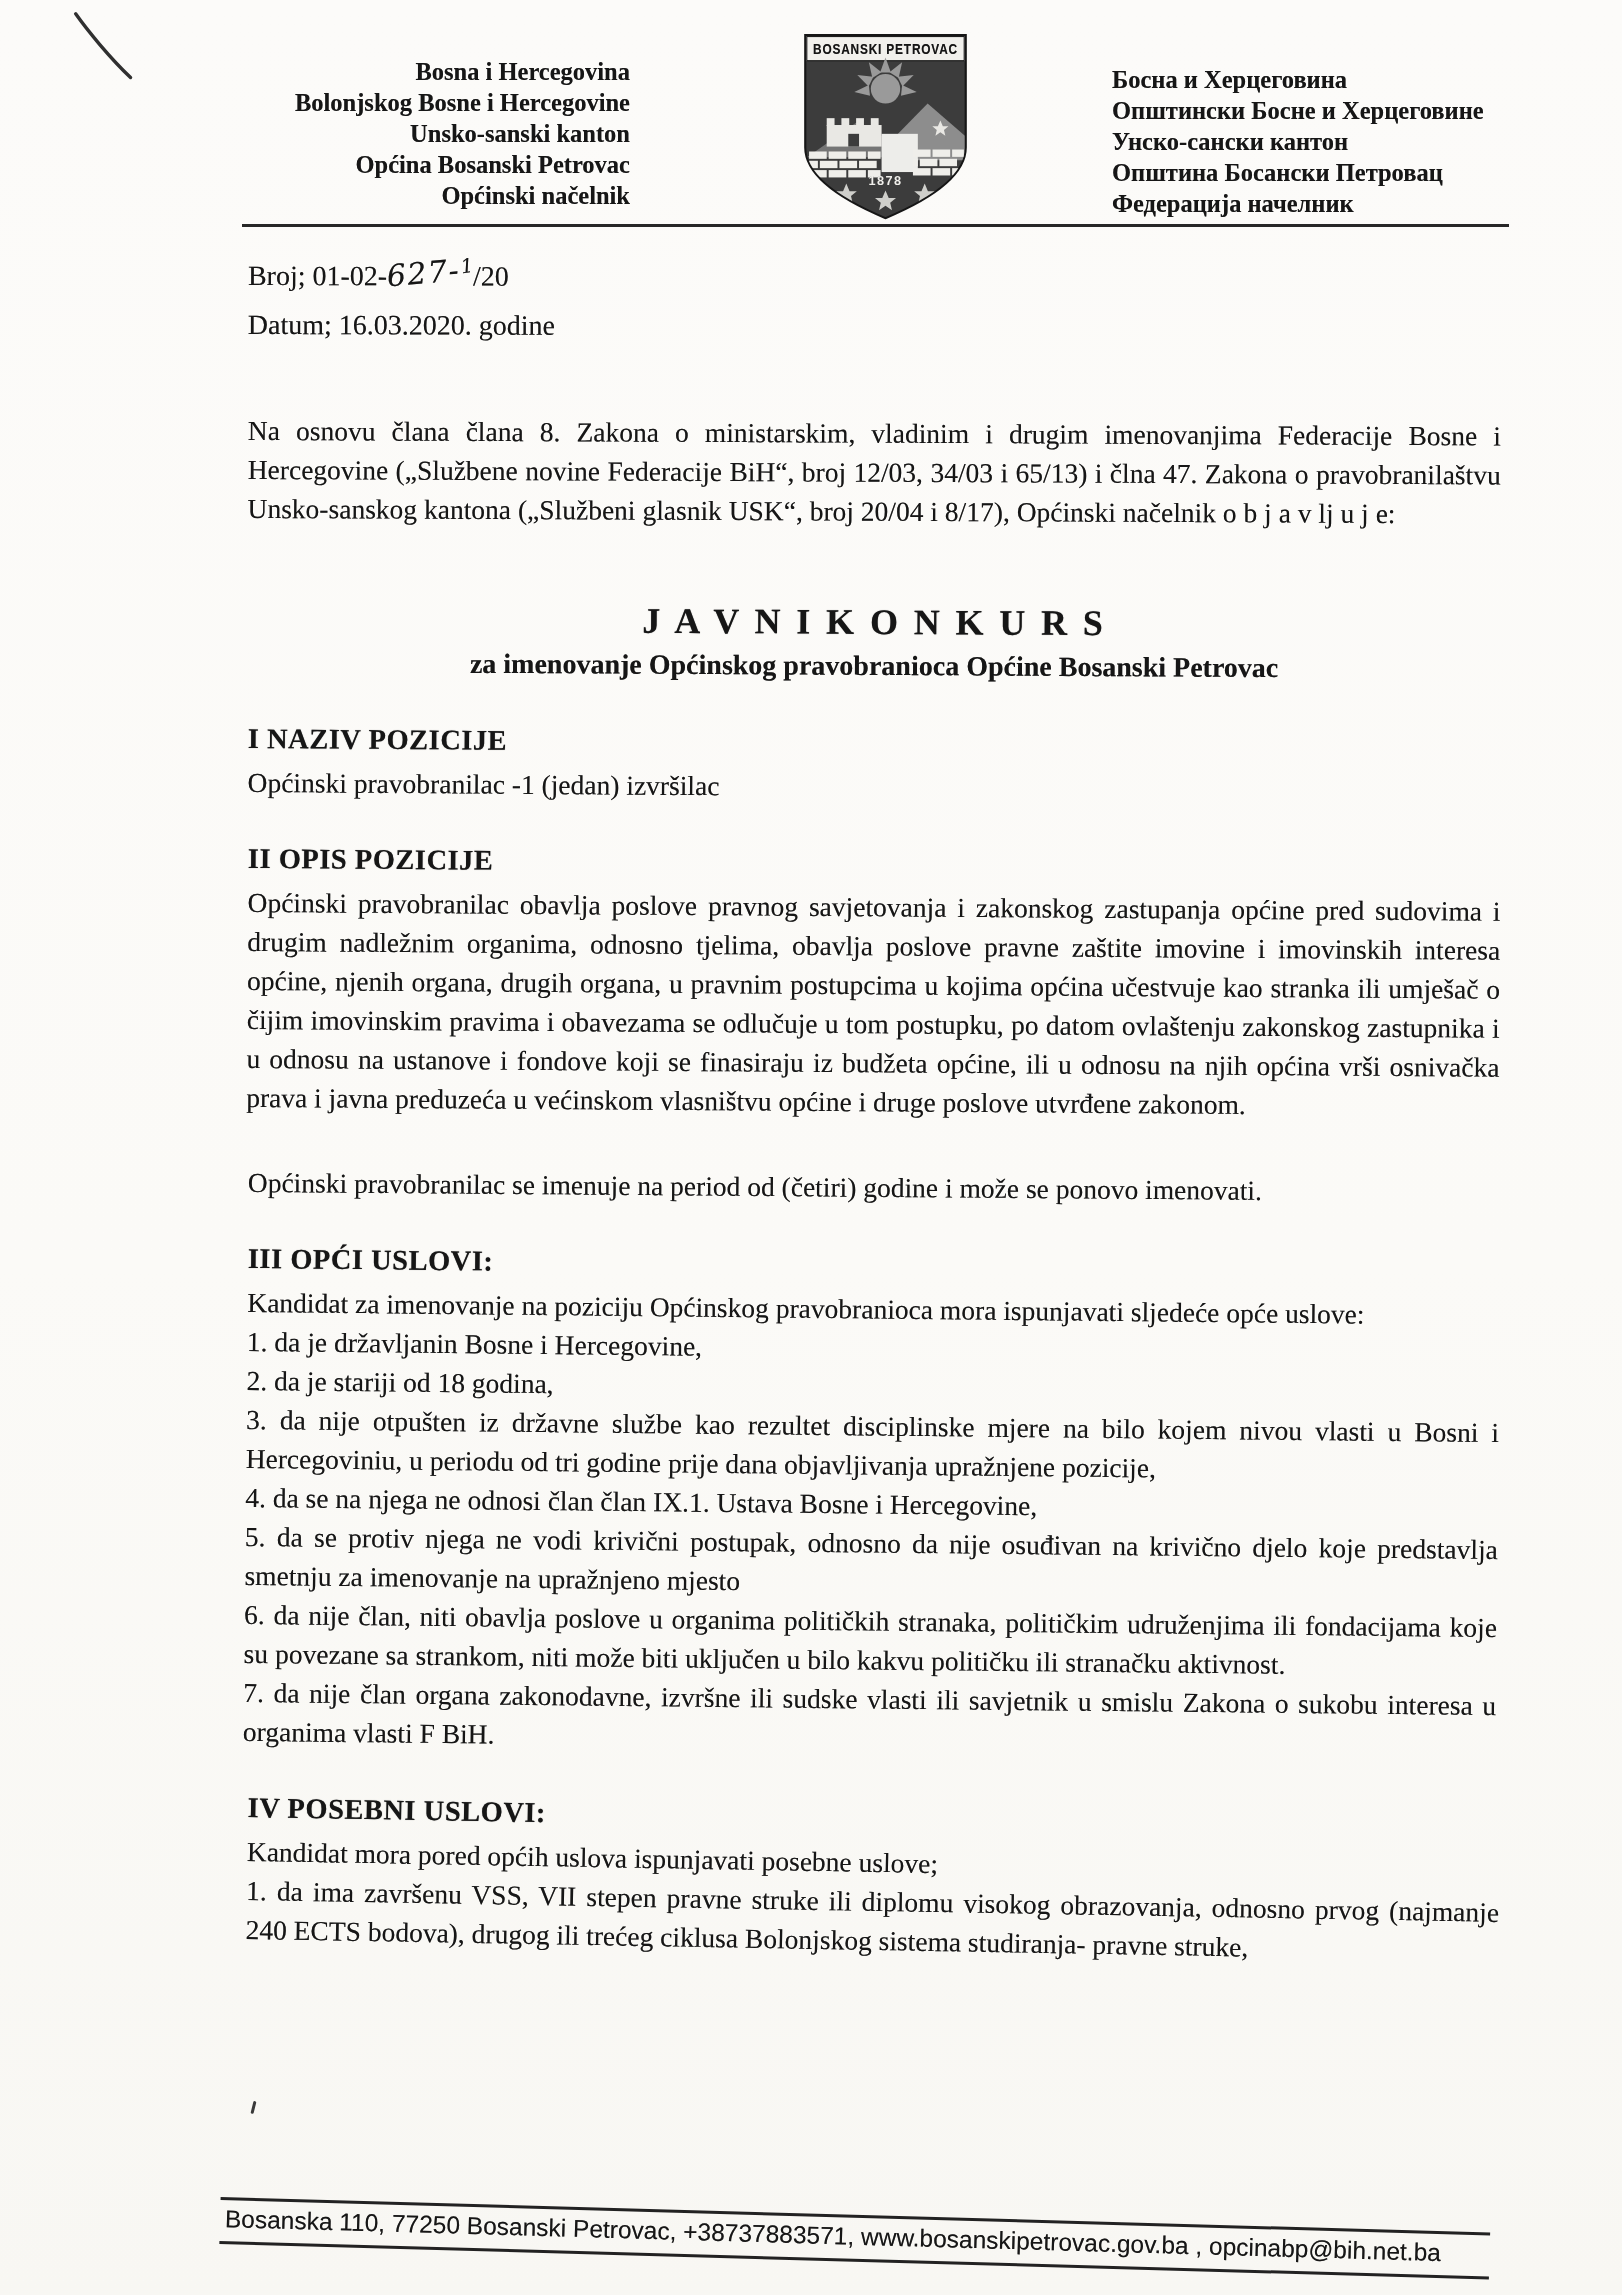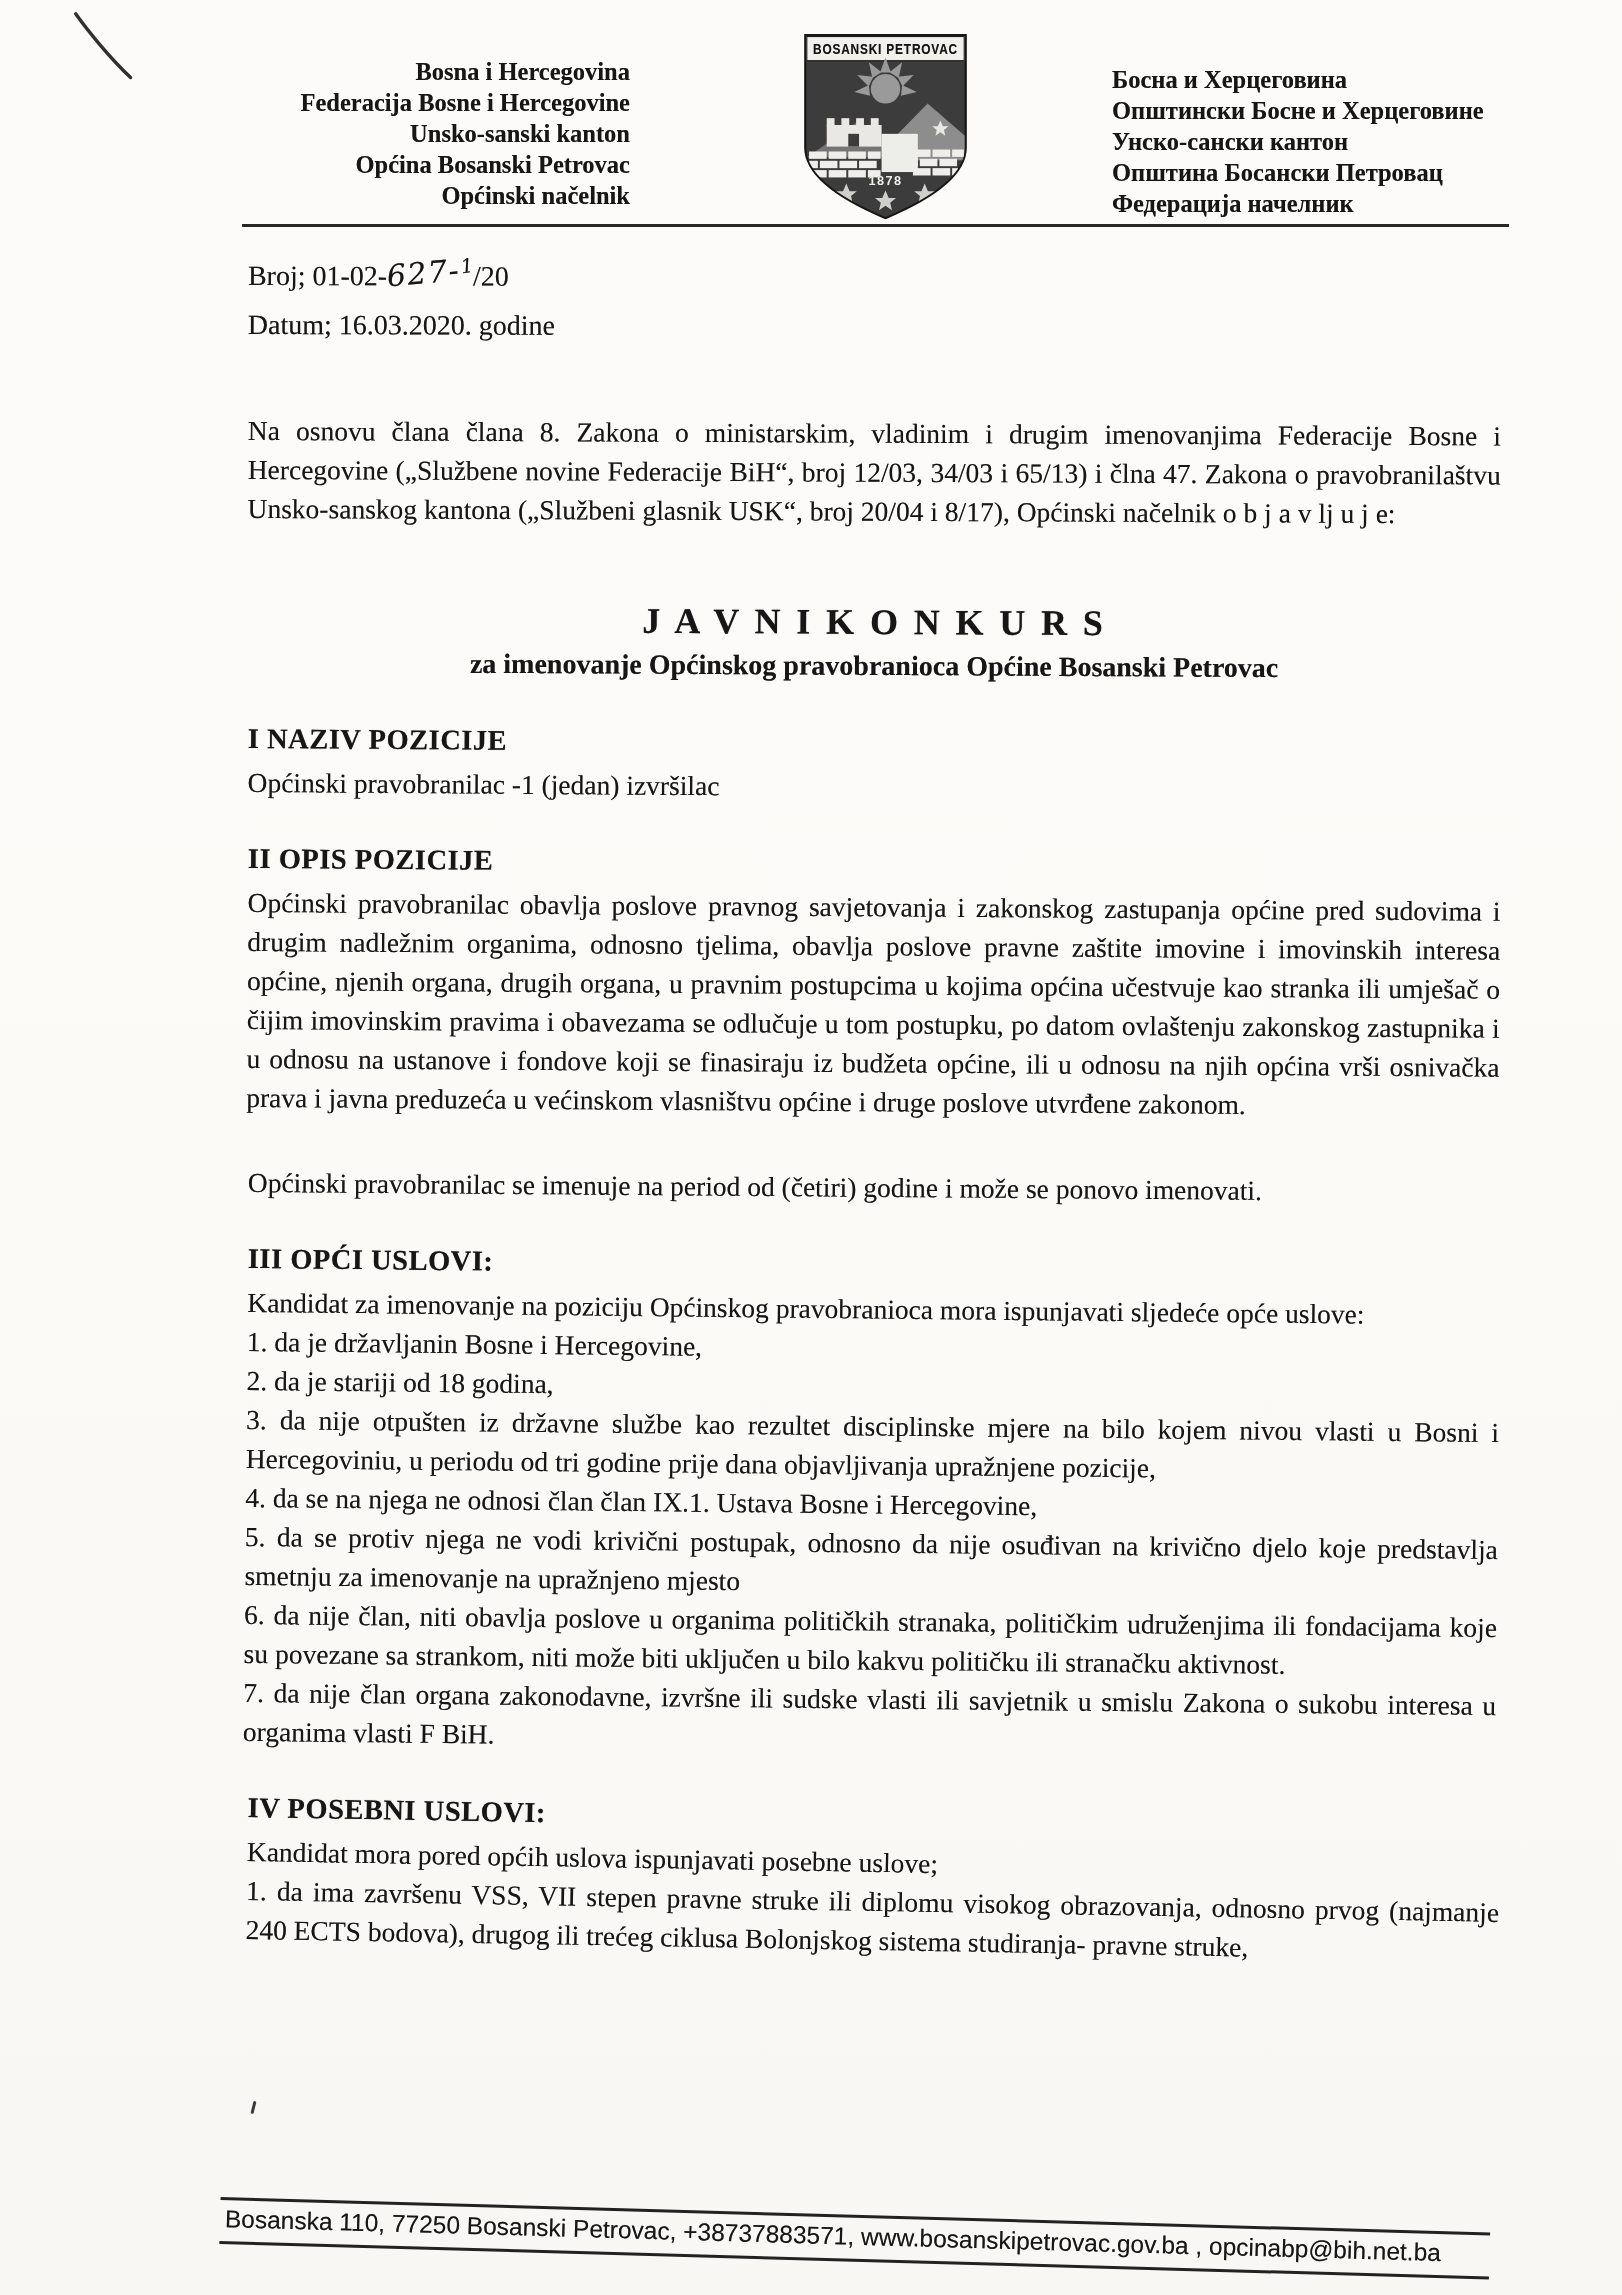--- a/index.html
+++ b/index.html
@@ -51,21 +51,21 @@
 
 <div class="page">
 
   <svg class="pen-mark" width="98" height="98" viewBox="0 0 200 200" aria-hidden="true">
     <path d="M34,18 C58,52 104,108 146,148" stroke="#303030" stroke-width="7" fill="none" stroke-linecap="round"></path>
   </svg>
 
   <header class="hdr">
     <div class="hdr-left">
       <div class="hdr-line">Bosna i Hercegovina</div>
-      <div class="hdr-line">Federacija Bosne i Hercegovine</div>
+      <div class="hdr-line">Bolonjskog Bosne i Hercegovine</div>
       <div class="hdr-line">Unsko-sanski kanton</div>
       <div class="hdr-line">Općina Bosanski Petrovac</div>
       <div class="hdr-line">Općinski načelnik</div>
     </div>
 
     <div class="emblem">
       <svg width="173" height="194" viewBox="0 0 352 396" aria-hidden="false">
         <defs>
           <clipPath id="shieldClip">
             <path d="M14,14 H338 V242 Q338,316 176,384 Q14,316 14,242 Z"></path>

